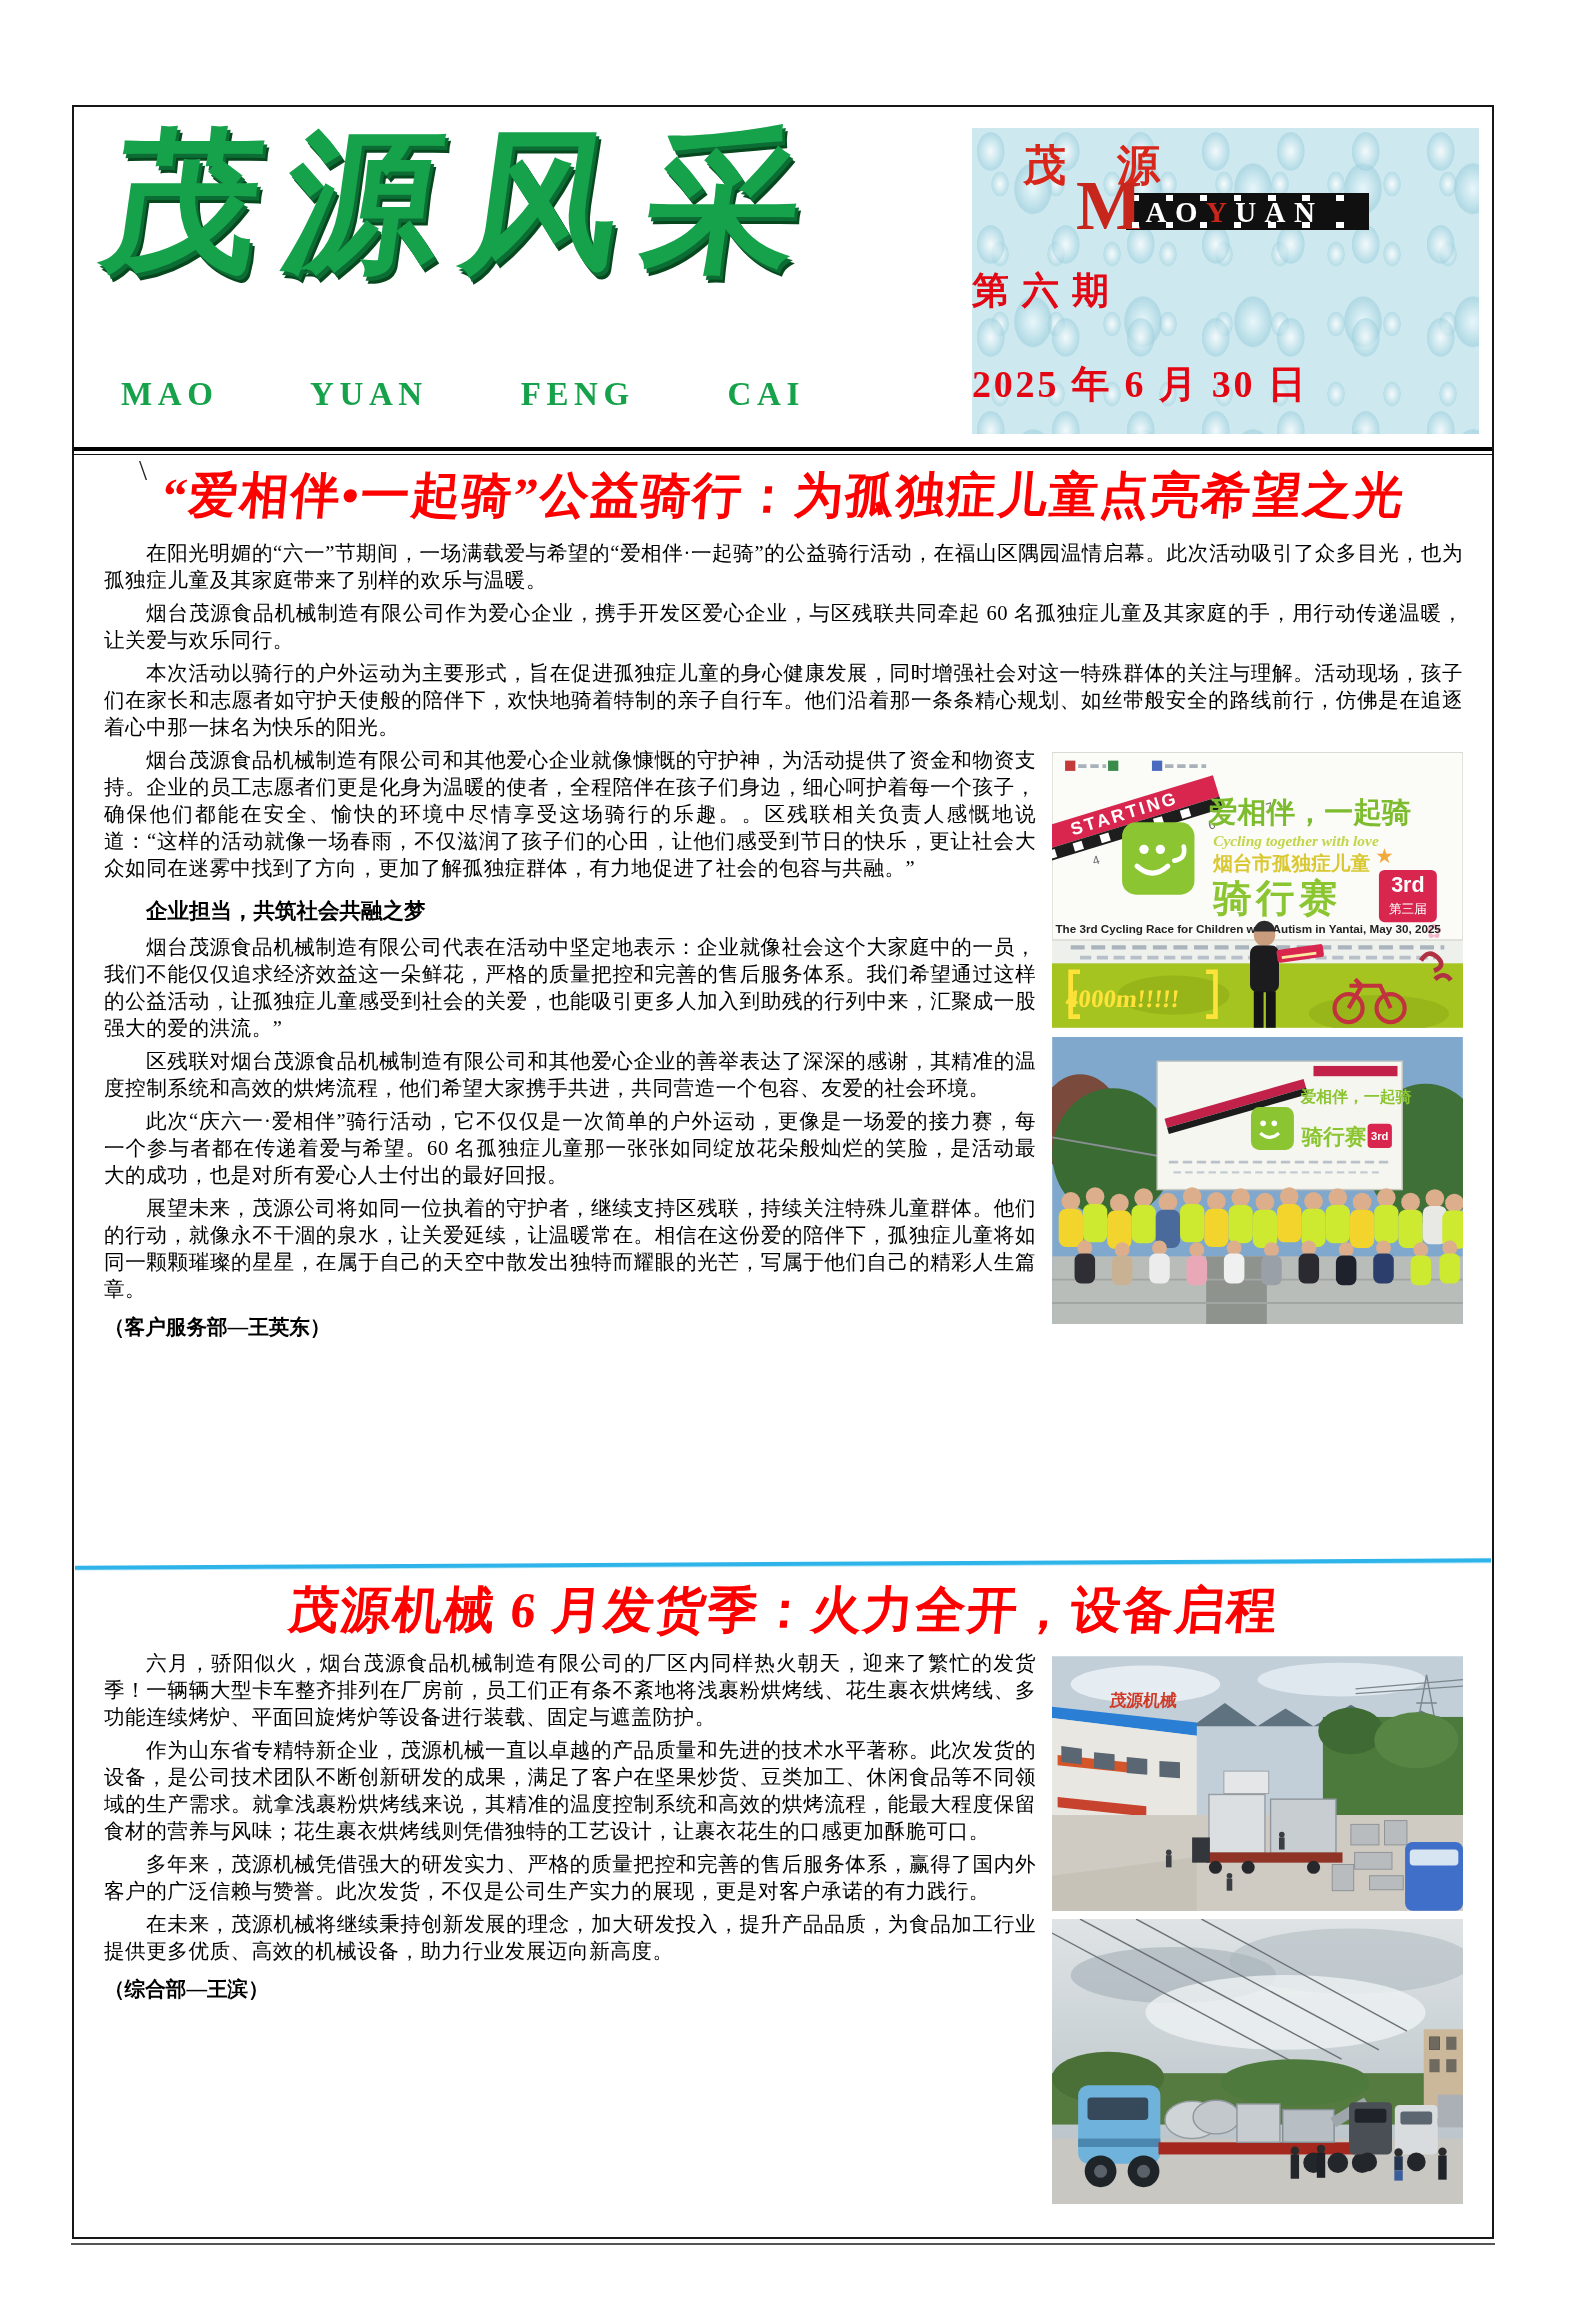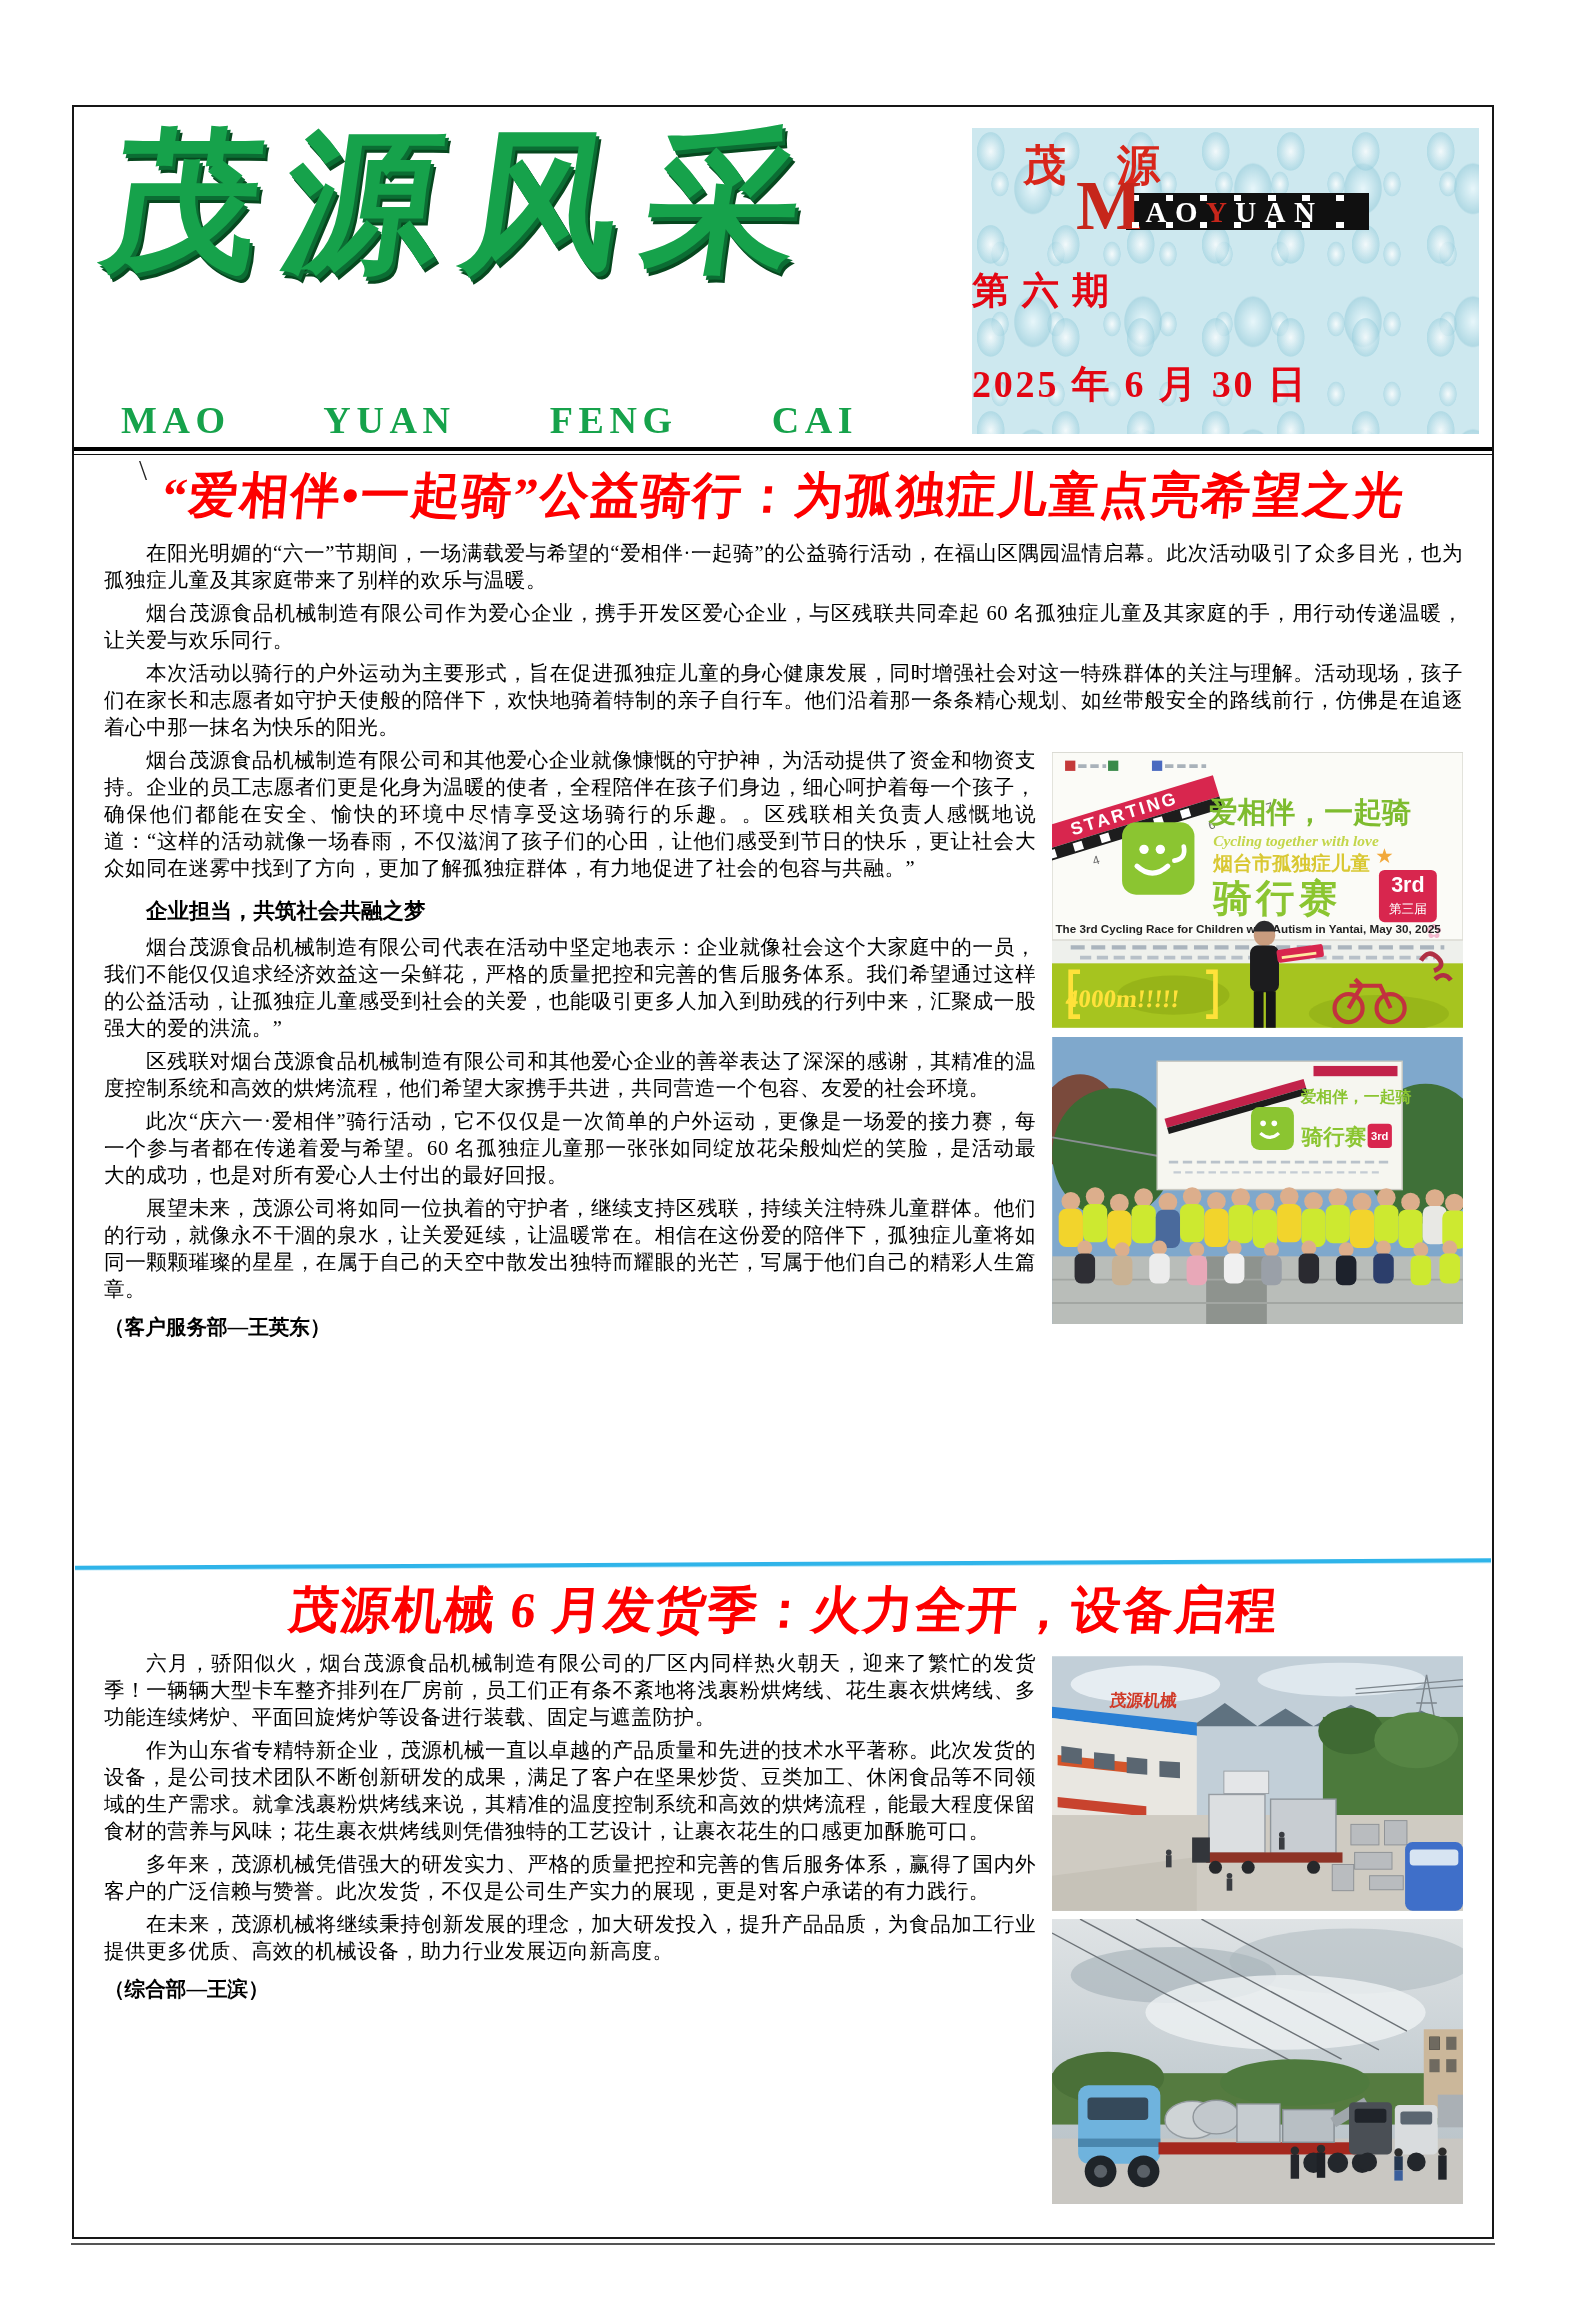--- a/index.html
+++ b/index.html
@@ -17,22 +17,22 @@
 
   
   .masthead { position:relative; height:340px; }
   .brand-title {
     position:absolute; left:32px; top:18.7px; font-size:154px; line-height:1;
     font-weight:900; color:#16a24b; letter-spacing:26px; white-space:nowrap;
     transform:skewX(-8deg);
     text-shadow:3.3px 3.7px 0 #0b6d33, 5.6px 6.5px 0 #07481f;
   }
   .brand-pinyin {
-    position:absolute; left:47px; top:269px; font-size:38px; font-weight:700;
-    color:#16a24b; letter-spacing:5.6px; word-spacing:79px; white-space:nowrap;margin-top:22px;
+    position:absolute; left:47px; top:269px; font-size:33px; font-weight:700;
+    color:#16a24b; letter-spacing:5.6px; word-spacing:79px; white-space:nowrap;
   }
   .issue-box {
     position:absolute; top:21px; right:13px; width:507px; height:306px;
     text-align:left; overflow:hidden;
     background:
       radial-gradient(18.7px 26px at 18.7px 23.4px,  rgba(255,255,255,.75), rgba(150,205,220,.5) 72%, rgba(0,0,0,0) 76%) 0 0 / 75px 93px,
       radial-gradient(26px 35px at 33px 42px,  rgba(238,250,253,.8),  rgba(140,198,214,.45) 70%, rgba(0,0,0,0) 74%) 28px 18.7px / 110px 133px,
       radial-gradient(12px 17px at 14px 14px,  rgba(255,255,255,.8),  rgba(150,205,220,.42) 70%, rgba(0,0,0,0) 75%) 14px 42px / 56px 70px,
       #cde8ef;
   }

